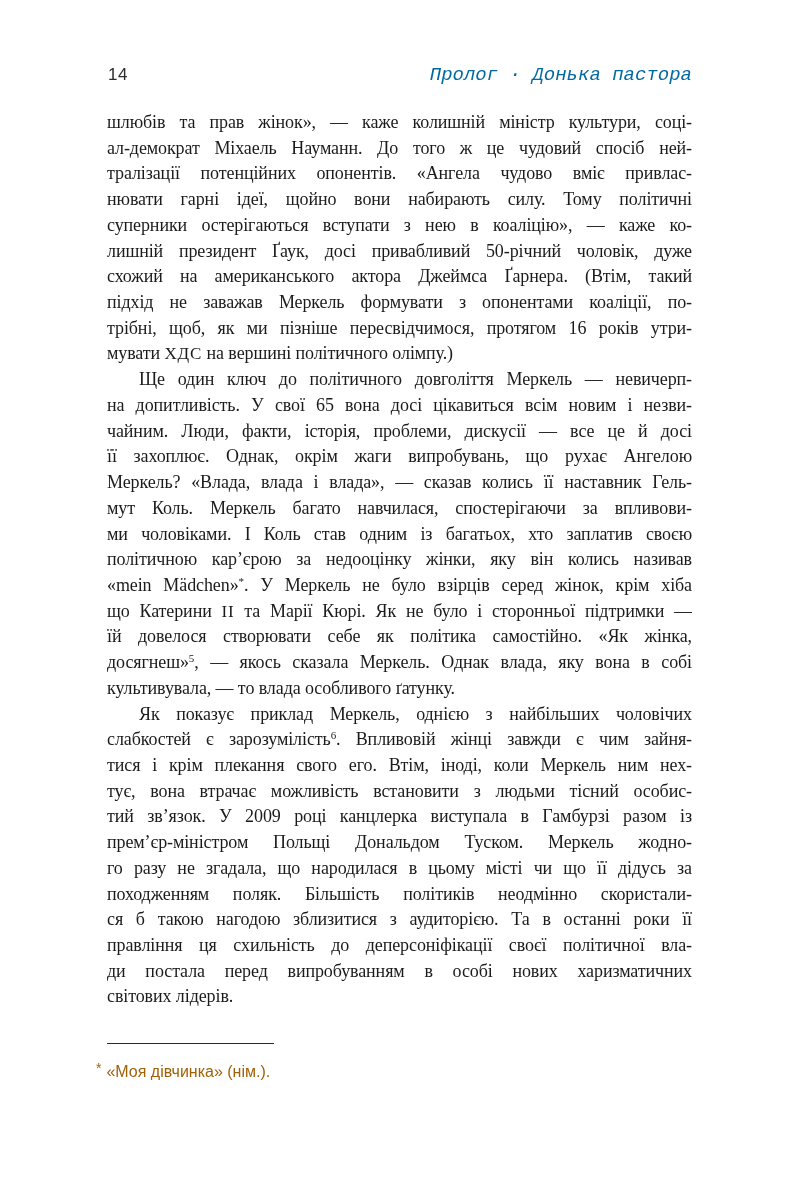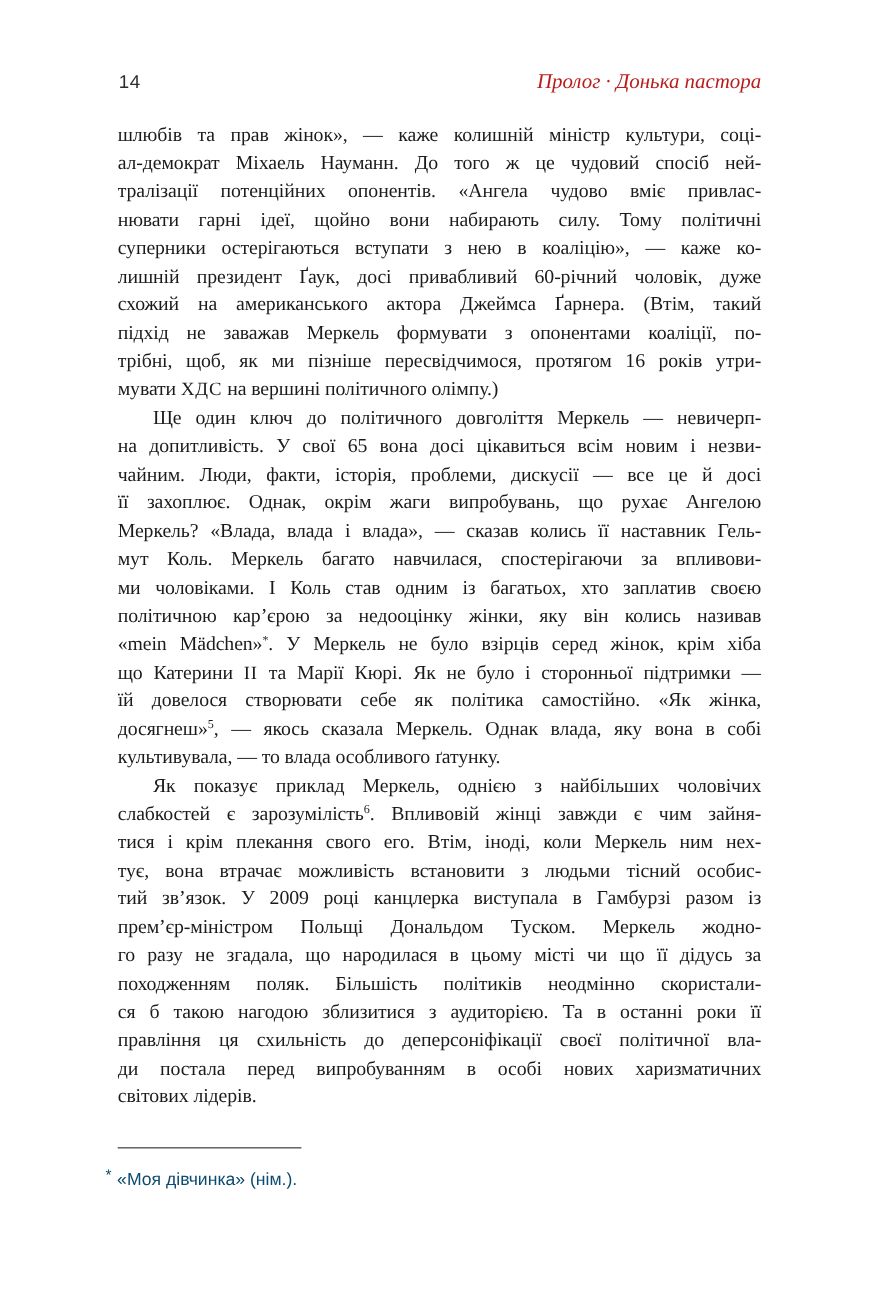--- a/index.html
+++ b/index.html
@@ -21,24 +21,24 @@
     justify-content: space-between;
     align-items: baseline;
   }
   .page-number {
     font-family: "Liberation Sans", sans-serif;
     font-size: 17px;
     color: #2c2c2c;
     letter-spacing: 0.5px;
   }
   .running-title {
-    font-family: Liberation Serif, serif;
+    font-family: Liberation Mono, monospace;
     font-style: italic;
     font-size: 19px;
-    color: #b91c1c;
+    color: #0369a1;
     margin-left: 28px;
   }
   .text-block {
     position: absolute;
     top: 110px;
     left: 107px;
     width: 585px;
   }
   .para { margin: 0; }
   .line {
@@ -74,21 +74,21 @@
     border: 0;
     border-top: 1.5px solid #2a2a2a;
     margin: 0;
   }
   .footnote {
     position: absolute;
     top: 1060px;
     left: 96px;
     font-family: "Liberation Sans", sans-serif;
     font-size: 16px;
-    color: #0c4a6e;
+    color: #a16207;
   }
   .footnote .marker {
     font-size: 14px;
     vertical-align: 4px;
     margin-right: 5px;
   }
 </style>
 </head>
 <body>
 
@@ -97,21 +97,21 @@
   <span class="running-title">Пролог · Донька пастора</span>
 </div>
 
 <div class="text-block">
     <div class="para">
       <div class="line"><span>шлюбів та прав жінок», — каже колишній міністр культури, соці-</span></div>
       <div class="line"><span>ал-демократ Міхаель Науманн. До того ж це чудовий спосіб ней-</span></div>
       <div class="line"><span>тралізації потенційних опонентів. «Ангела чудово вміє привлас-</span></div>
       <div class="line"><span>нювати гарні ідеї, щойно вони набирають силу. Тому політичні</span></div>
       <div class="line"><span>суперники остерігаються вступати з нею в коаліцію», — каже ко-</span></div>
-      <div class="line"><span>лишній президент Ґаук, досі привабливий 60-річний чоловік, дуже</span></div>
+      <div class="line"><span>лишній президент Ґаук, досі привабливий 50-річний чоловік, дуже</span></div>
       <div class="line"><span>схожий на американського актора Джеймса Ґарнера. (Втім, такий</span></div>
       <div class="line"><span>підхід не заважав Меркель формувати з опонентами коаліції, по-</span></div>
       <div class="line"><span>трібні, щоб, як ми пізніше пересвідчимося, протягом 16 років утри-</span></div>
       <div class="line last"><span>мувати </span><span class="sc">ХДС</span><span> на вершині політичного олімпу.)</span></div>
     </div>
     <div class="para indent">
       <div class="line"><span>Ще один ключ до політичного довголіття Меркель — невичерп-</span></div>
       <div class="line"><span>на допитливість. У свої 65 вона досі цікавиться всім новим і незви-</span></div>
       <div class="line"><span>чайним. Люди, факти, історія, проблеми, дискусії — все це й досі</span></div>
       <div class="line"><span>її захоплює. Однак, окрім жаги випробувань, </span><span class="i">що</span><span> рухає Ангелою</span></div>

